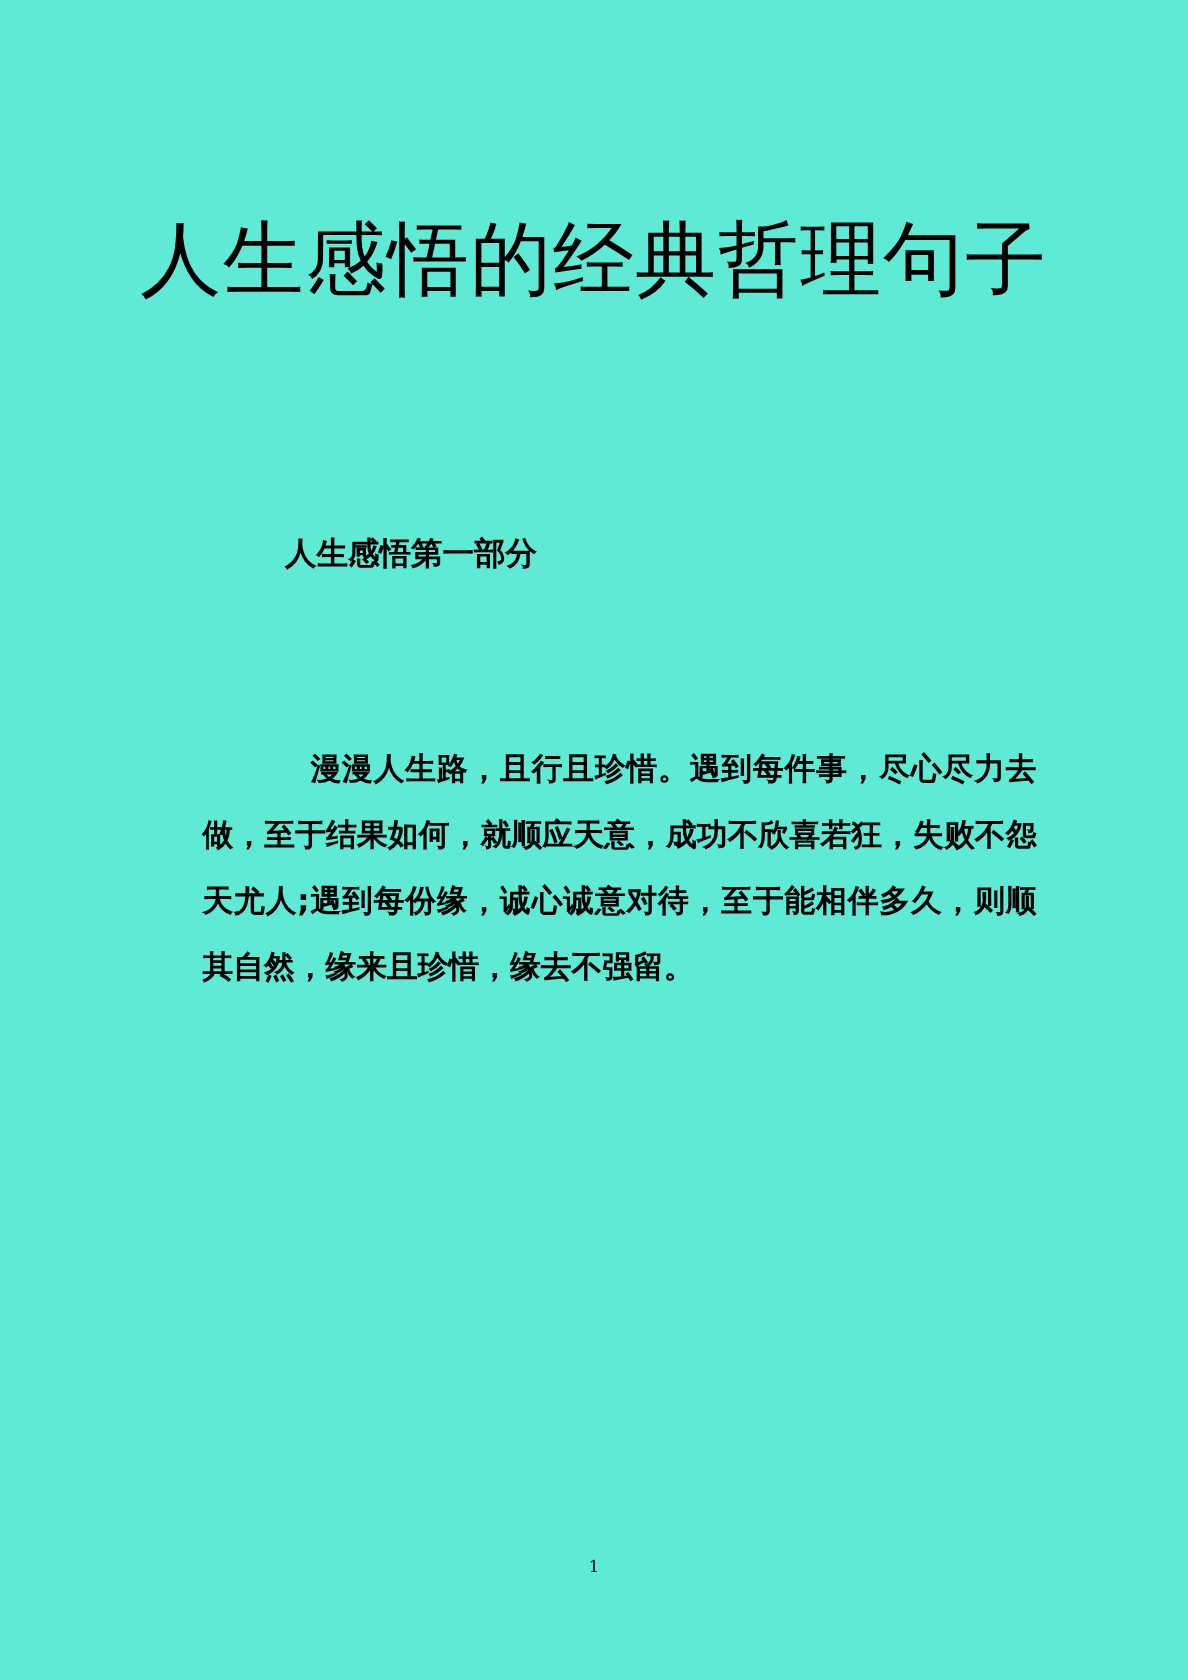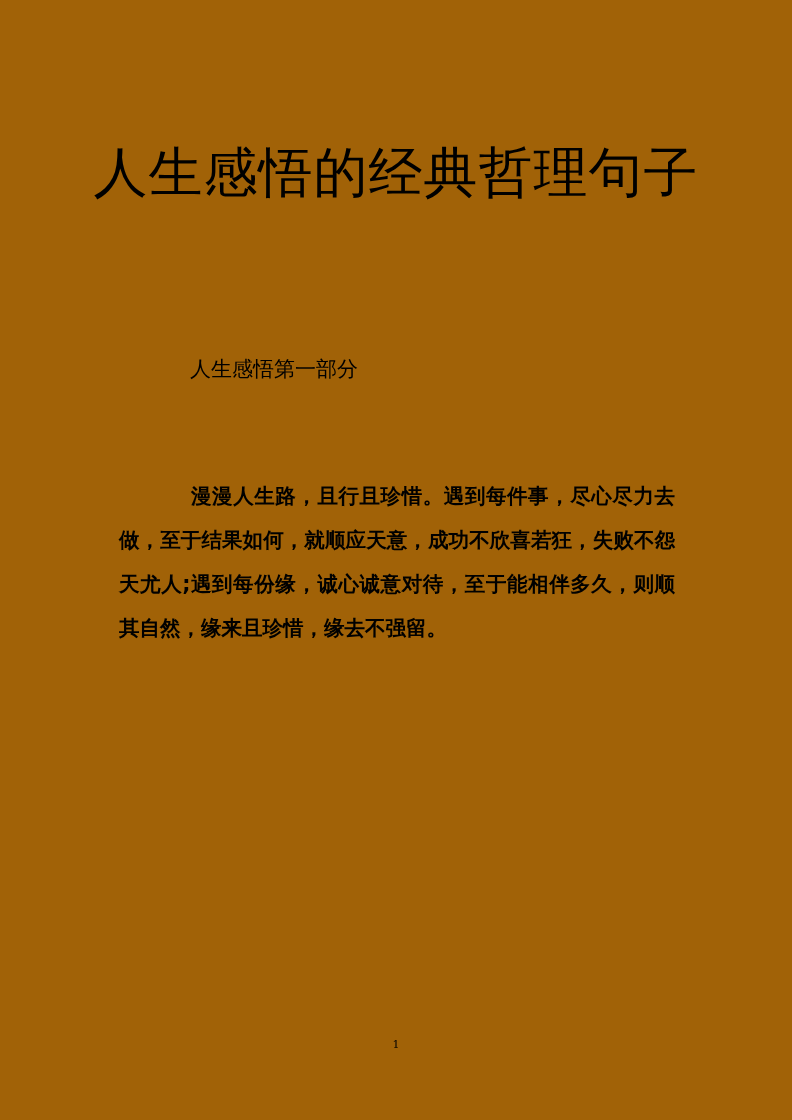--- a/index.html
+++ b/index.html
@@ -13,54 +13,54 @@
     position: relative;
     overflow: hidden;
     font-family: "DejaVu Sans", sans-serif;
     color: #000;
   }
   .page {
     position: absolute;
     left: 0; top: 0;
     width: 792px;
     height: 1120px;
-    background: #a16207;
+    background: #5eead4;
   }
   .title {
     position: absolute;
     left: 0;
     width: 792px;
     top: 138px;
     text-align: center;
     font-family: "DejaVu Serif", serif;
     font-size: 54px;
     font-weight: normal;
     line-height: 70px;
     letter-spacing: 1px;
     margin: 0;
   }
   .section-heading {
     position: absolute;
     left: 190px;
     top: 354px;
     font-size: 21px;
-    font-weight: normal;
+    font-weight: bold;
     line-height: 30px;
     margin: 0;
   }
   .para {
     position: absolute;
     left: 119px;
     width: 556px;
     font-size: 20.5px;
     font-weight: bold;
     line-height: 44px;
     text-indent: 72px;
     text-align: justify;
-    margin: 0;
+    margin: 16px;
     word-break: break-all;
   }
   .para1 { top: 474px; }
   .para2 { top: 725px; }
   .page-number {
     position: absolute;
     left: 0;
     width: 792px;
     top: 1038px;
     text-align: center;

